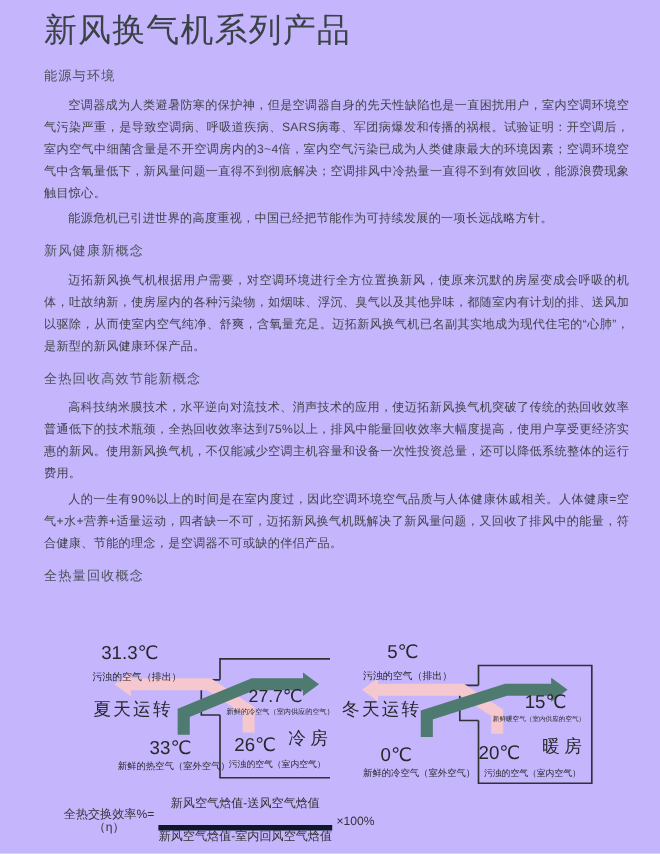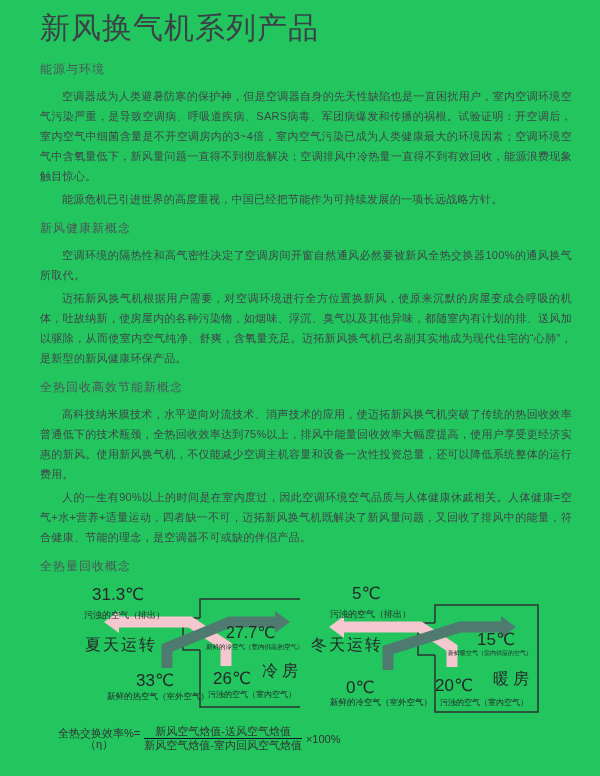--- a/index.html
+++ b/index.html
@@ -1,18 +1,18 @@
 <!DOCTYPE html>
 <html><head>
 <meta charset="utf-8">
 <style>
   html,body{margin:0;padding:0;background:#e9e9e9;}
   .page{
     position:relative;width:600px;height:776px;margin:0 auto;
-    background:#22c55e;overflow:hidden;
+    background:#c4b5fd;overflow:hidden;
     font-family:"Liberation Sans","DejaVu Sans",sans-serif;
   }
   .content{padding:8px 28px 0 40px;}
   h1.title{
     font-size:30px;line-height:40px;margin:0 0 10px;font-weight:400;
     color:#3b4247;letter-spacing:1px;
   }
   h2.sec{
     font-size:12px;line-height:22px;margin:8px 0 6px;font-weight:400;
     color:#4d555b;letter-spacing:1px;
@@ -34,38 +34,37 @@
   .season{font-size:16px;color:#303030;letter-spacing:2px;}
   .room{font-size:16px;color:#2a2c2e;letter-spacing:4px;}
   svg.diag{position:absolute;top:0;}
   
   .formula{
     position:absolute;left:58px;top:146px;display:flex;align-items:center;
     font-size:11px;color:#333;
   }
   .f-lhs{text-align:center;margin-right:4px;line-height:11px;}
   .f-frac{text-align:center;line-height:11px;}
-  .f-num{border-bottom:1px solid #0f172a;padding:0 5px 1px;}
+  .f-num{border-bottom:5px solid #0f172a;padding:0 5px 13px;}
   .f-den{padding-top:1px;}
   .f-suffix{margin-left:4px;}
 </style>
 </head>
 <body>
 
 <div class="page">
   <div class="content">
 
     <h1 class="title">新风换气机系列产品</h1>
 
     <h2 class="sec">能源与环境</h2>
     <p class="body">空调器成为人类避暑防寒的保护神，但是空调器自身的先天性缺陷也是一直困扰用户，室内空调环境空气污染严重，是导致空调病、呼吸道疾病、SARS病毒、军团病爆发和传播的祸根。试验证明：开空调后，室内空气中细菌含量是不开空调房内的3~4倍，室内空气污染已成为人类健康最大的环境因素；空调环境空气中含氧量低下，新风量问题一直得不到彻底解决；空调排风中冷热量一直得不到有效回收，能源浪费现象触目惊心。</p>
     <p class="body">能源危机已引进世界的高度重视，中国已经把节能作为可持续发展的一项长远战略方针。</p>
 
     <h2 class="sec">新风健康新概念</h2>
-    <p class="body">空调环境的隔热性和高气密性决定了空调房间开窗自然通风必然要被新风全热交换器100%的通风换气所取代。</p>
     <p class="body">迈拓新风换气机根据用户需要，对空调环境进行全方位置换新风，使原来沉默的房屋变成会呼吸的机体，吐故纳新，使房屋内的各种污染物，如烟味、浮沉、臭气以及其他异味，都随室内有计划的排、送风加以驱除，从而使室内空气纯净、舒爽，含氧量充足。迈拓新风换气机已名副其实地成为现代住宅的“心肺”，是新型的新风健康环保产品。</p>
 
     <h2 class="sec">全热回收高效节能新概念</h2>
     <p class="body">高科技纳米膜技术，水平逆向对流技术、消声技术的应用，使迈拓新风换气机突破了传统的热回收效率普通低下的技术瓶颈，全热回收效率达到75%以上，排风中能量回收效率大幅度提高，使用户享受更经济实惠的新风。使用新风换气机，不仅能减少空调主机容量和设备一次性投资总量，还可以降低系统整体的运行费用。</p>
 
     <p class="body">人的一生有90%以上的时间是在室内度过，因此空调环境空气品质与人体健康休戚相关。人体健康=空气+水+营养+适量运动，四者缺一不可，迈拓新风换气机既解决了新风量问题，又回收了排风中的能量，符合健康、节能的理念，是空调器不可或缺的伴侣产品。</p>
 
     <h2 class="sec">全热量回收概念</h2>
   </div>
 

